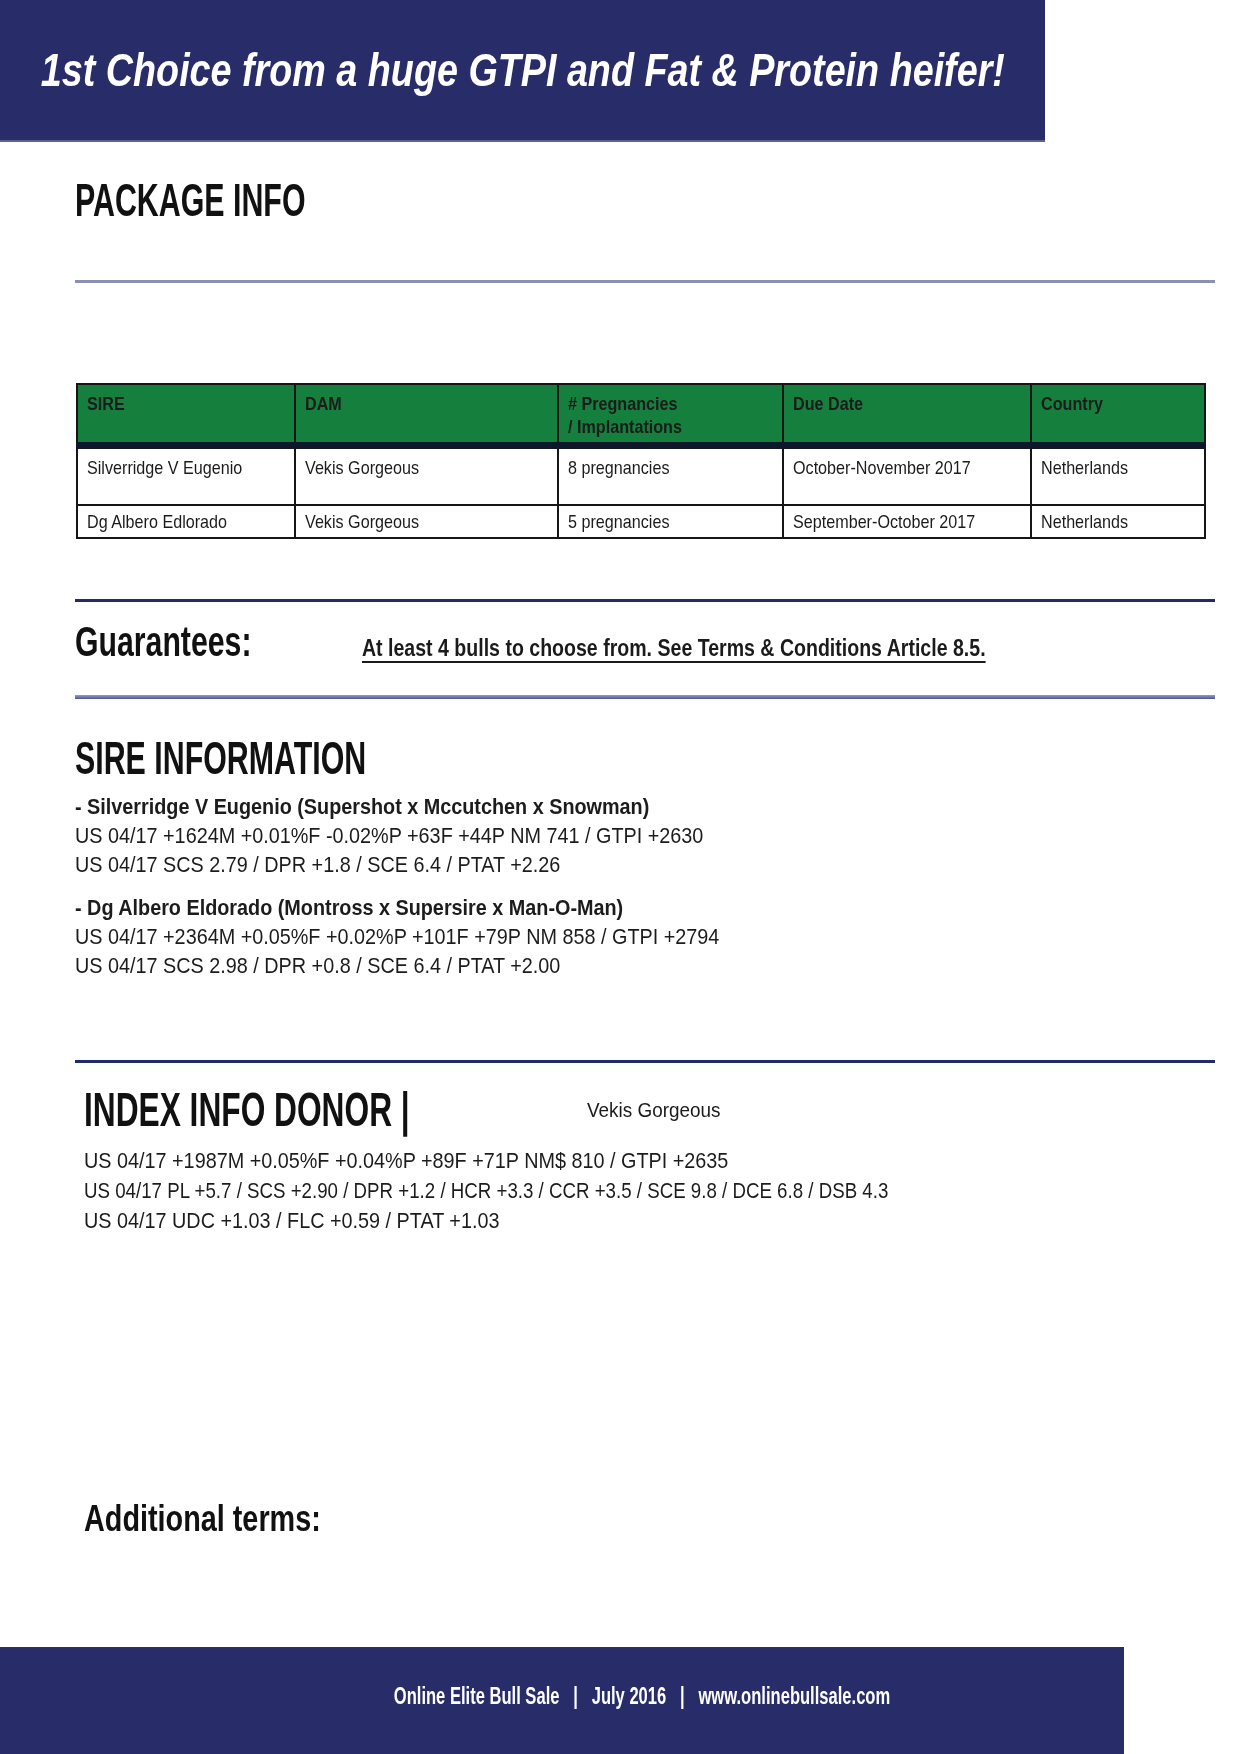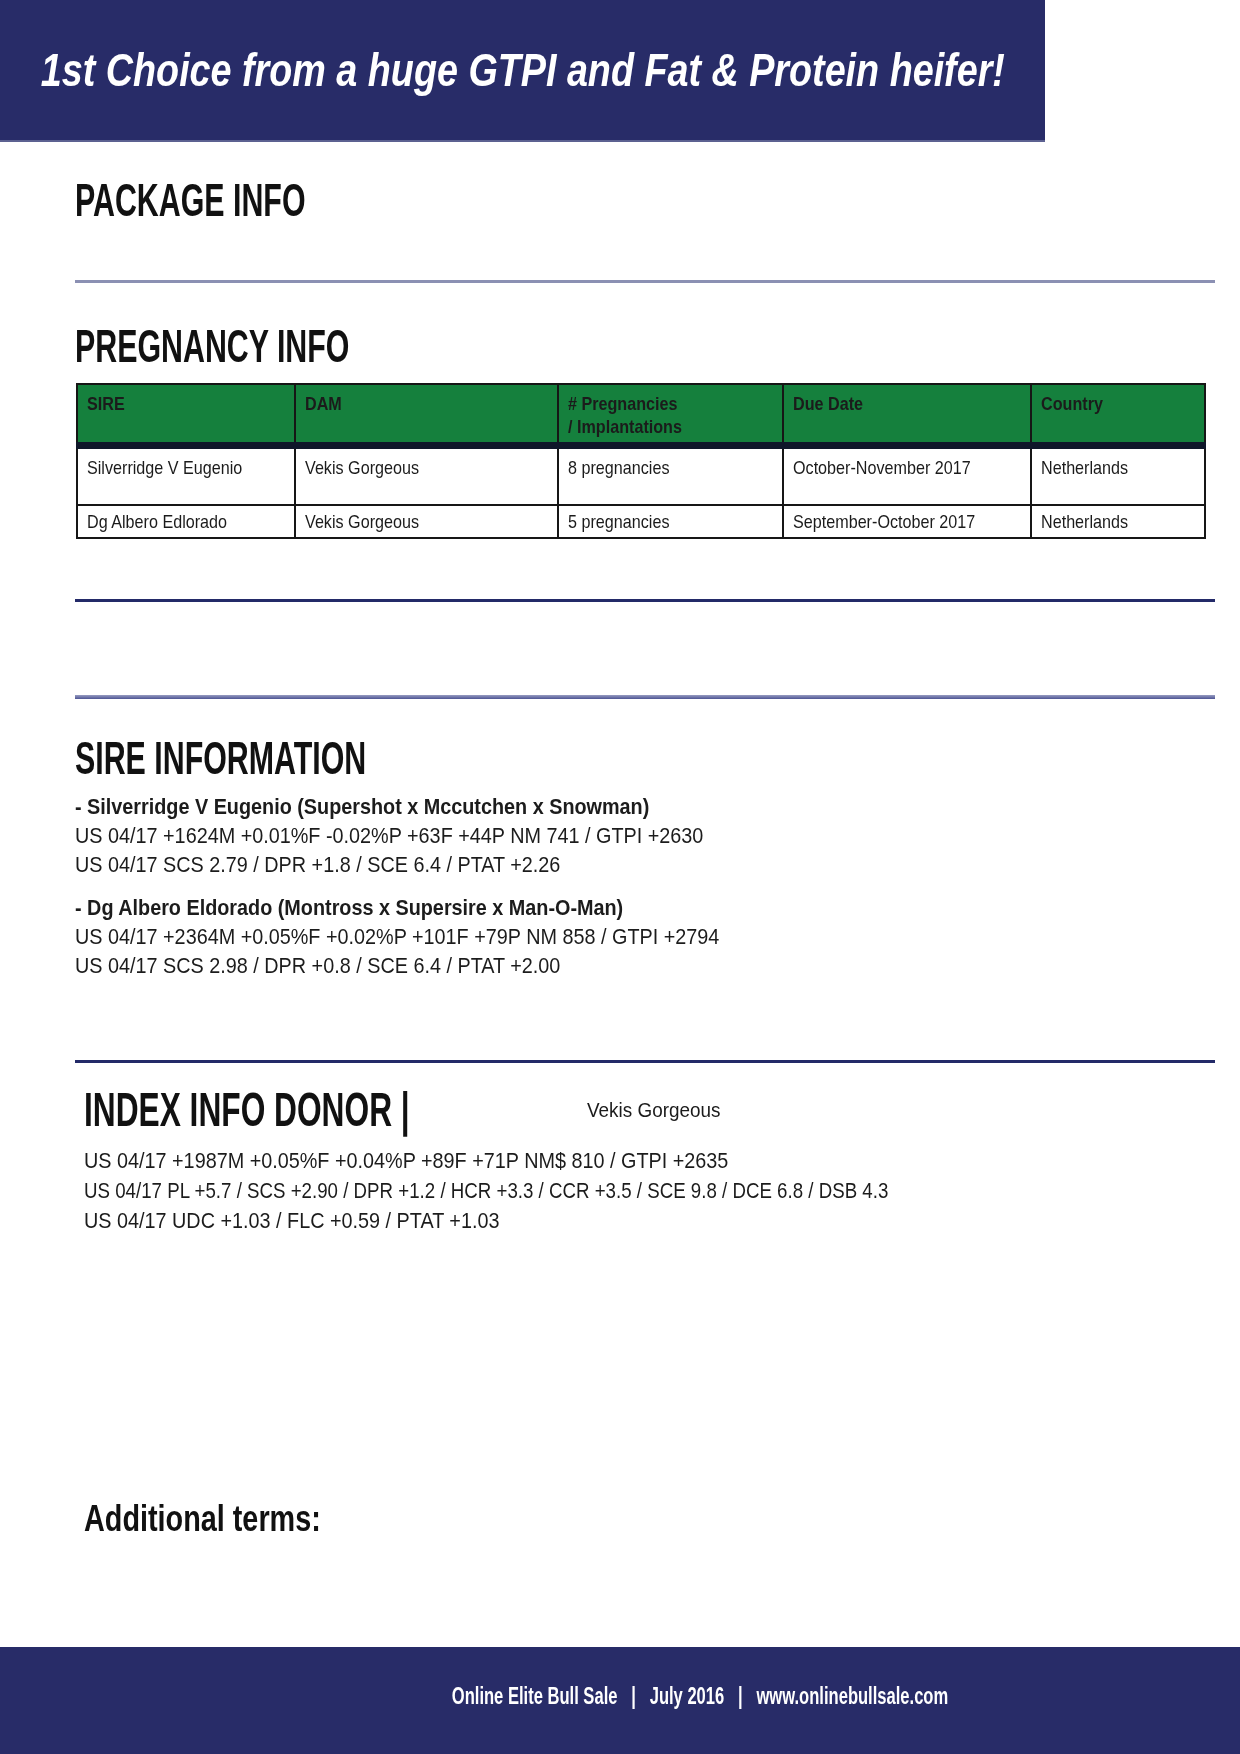--- a/index.html
+++ b/index.html
@@ -54,42 +54,39 @@
   .text-block p { margin:0; }
   .bold { font-weight:700; }
   .blk-gap { margin-top:14px !important; }
 
   
   .index-head { position:absolute; left:84px; top:1082px; display:flex; align-items:center; }
   .index-title { font-size:48px; font-weight:700; color:#111; }
   .index-donor { font-size:21px; font-weight:400; margin-left:10px; }
 
   
-  .footer { position:absolute; left:0; top:1647px; width:1240px; height:107px; background:#282c68; }
+  .footer { position:absolute; left:0; top:1647px; width:1124px; height:107px; background:#282c68; }
   .footer-text { position:absolute; left:50%; top:36px; color:#ffffff; font-size:23px; font-weight:700;
                  white-space:pre; transform:translateX(calc(-50% + 80px)) scaleX(0.72); }
 </style>
 </head>
 <body>
 
 <div class="page">
 
   <header class="banner">
     <span class="banner-title">1st Choice from a huge GTPI and Fat &amp; Protein heifer!</span>
   </header>
 
   <h2 class="h-big" style="left:75px; top:176px;">
     <span class="cn sx66">PACKAGE INFO</span>
   </h2>
 
   <div class="divider div-light" style="top:280px;"></div>
 
-  <h2 class="h-big" style="left:75px; top:322px;">
-    <span class="cn sx66">PREGNANCY INFO</span>
-  </h2>
 
   <table class="preg-table">
     <colgroup>
       <col style="width:218px">
         <col style="width:263px">
         <col style="width:225px">
         <col style="width:248px">
         <col style="width:174px">
     </colgroup>
     <thead>
@@ -115,20 +112,24 @@
         <td><span class="cellspan">Vekis Gorgeous</span></td>
         <td><span class="cellspan">5 pregnancies</span></td>
         <td><span class="cellspan">September-October 2017</span></td>
         <td><span class="cellspan">Netherlands</span></td>
       </tr>
     </tbody>
   </table>
 
   <div class="divider div-dark" style="top:599px;"></div>
 
+  <div class="guarantees">
+    <span class="g-label"><span class="cn sx72">Guarantees:</span></span>
+    <span class="g-text"><span class="cn sx85" style="text-decoration:inherit;">At least 4 bulls to choose from. See Terms &amp; Conditions Article 8.5. </span></span>
+  </div>
 
   <div class="divider div-duo" style="top:695px;"></div>
 
   <h2 class="h-big" style="left:75px; top:734px;">
     <span class="cn sx66">SIRE INFORMATION</span>
   </h2>
 
   <div class="text-block" style="left:75px; top:792px;">
     <p class="bold"><span class="cn sx9">- Silverridge V Eugenio (Supershot x Mccutchen x Snowman)</span></p>
     <p><span class="cn sx9">US 04/17 +1624M +0.01%F -0.02%P +63F +44P NM 741 / GTPI +2630</span></p>

